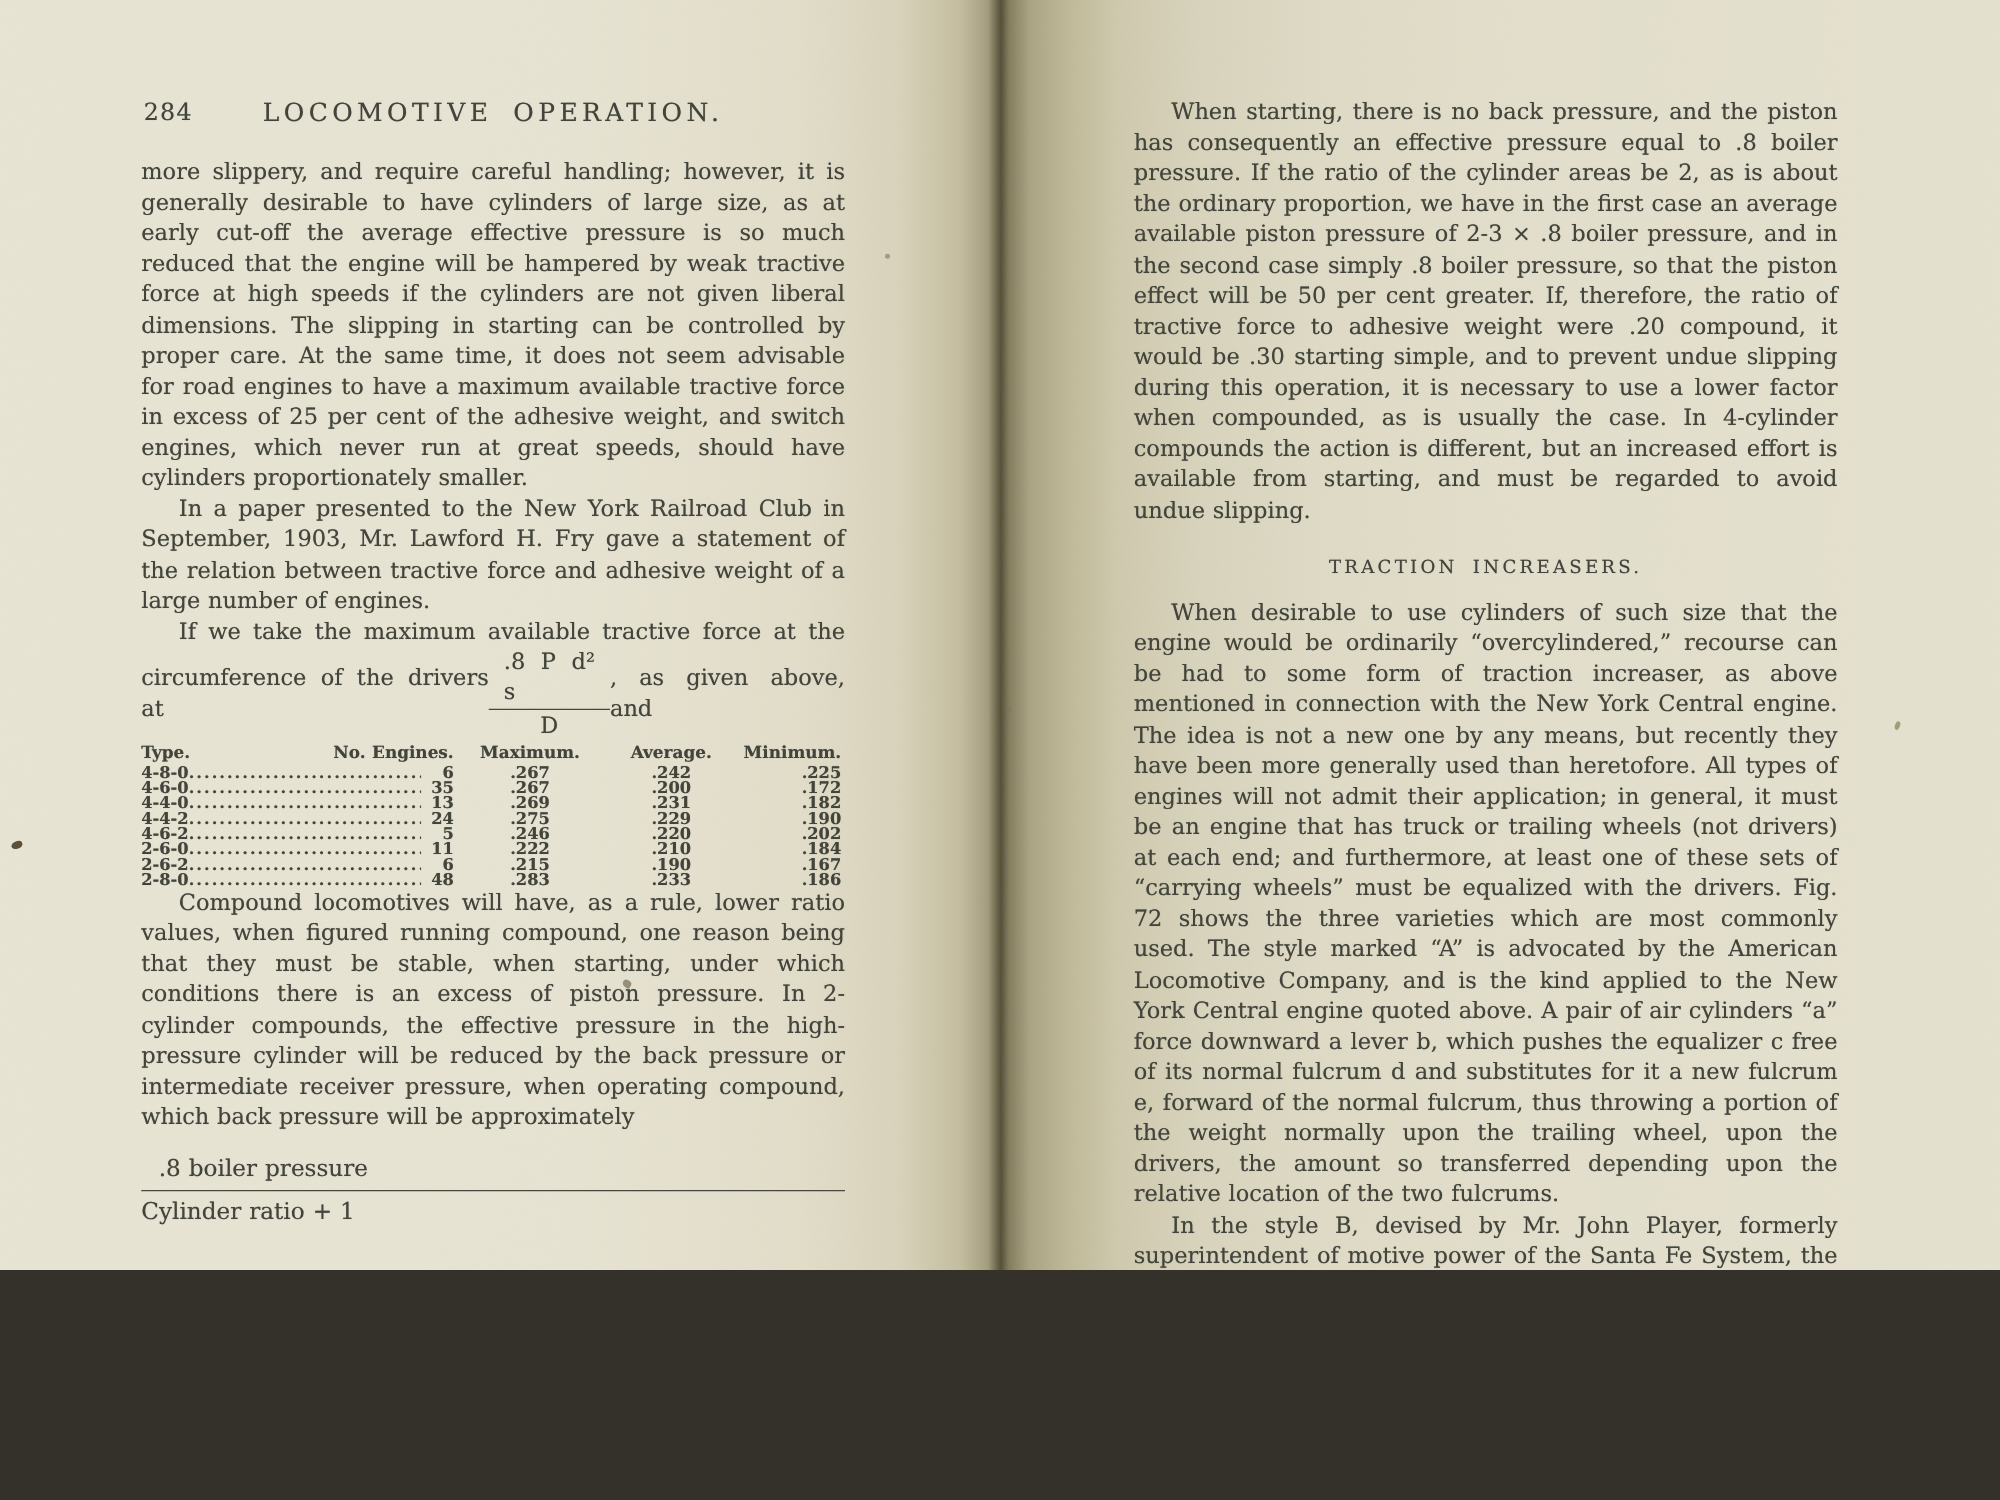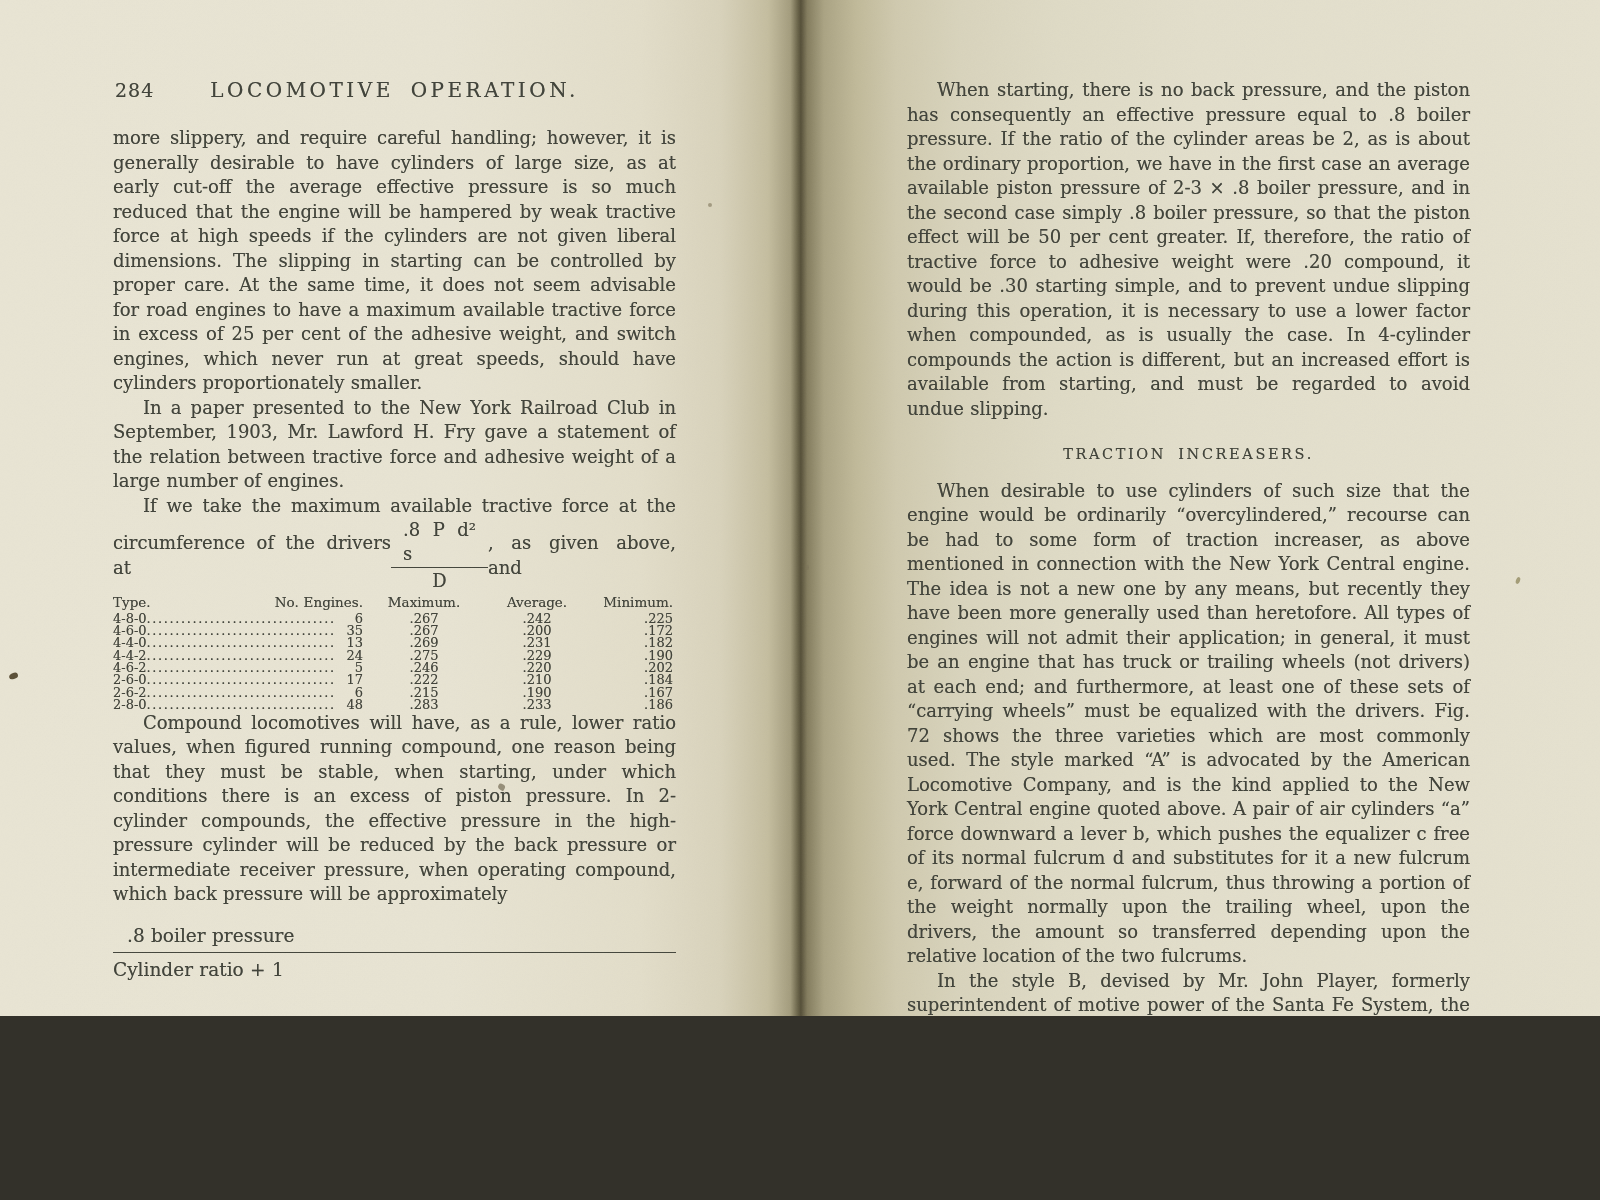--- a/index.html
+++ b/index.html
@@ -31,21 +31,21 @@
   .indent { text-indent:30px; }
   .force-justify { text-align-last:justify; }
   .formula-line { display:flex; align-items:center; justify-content:space-between; }
   .frac { display:inline-flex; flex-direction:column; align-items:center; line-height:24px; }
   .frac .fnum { padding:0 12px 1px; border-bottom:1.6px solid #44463c; }
   .frac .fden { padding-top:1px; }
   .table-title {
     text-align:center; font-size:15px; line-height:20.5px;
     letter-spacing:2.2px; word-spacing:6px; margin-top:5px;
   }
-  .data-table { margin-top:3px; font-size:13px; line-height:13.5px; }
+  .data-table { margin-top:3px; font-size:13px; line-height:13.5px;font-weight:bold; }
   .t-hrow, .t-row { display:flex; align-items:baseline; }
   .t-hrow { font-size:13.5px; margin-bottom:2px; }
   .h-type { flex:1; text-align:left; }
   .h-eng  { flex:0 0 auto; }
   .c-typewrap { flex:1; display:flex; overflow:hidden; }
   .c-type { flex:0 0 auto; }
   .c-leader { flex:1; overflow:hidden; white-space:nowrap; }
   .c-leader::after {
     content:"..................................................................................................";
     letter-spacing:1.6px;
@@ -149,21 +149,21 @@
           <span class="c-eng">5</span>
           <span class="c-max">.246</span>
           <span class="c-avg">.220</span>
           <span class="c-min">.202</span>
         </div>
         <div class="t-row">
           <span class="c-typewrap">
               <span class="c-type">2-6-0</span>
               <span class="c-leader"></span>
             </span>
-          <span class="c-eng">17</span>
+          <span class="c-eng">11</span>
           <span class="c-max">.222</span>
           <span class="c-avg">.210</span>
           <span class="c-min">.184</span>
         </div>
         <div class="t-row">
           <span class="c-typewrap">
               <span class="c-type">2-6-2</span>
               <span class="c-leader"></span>
             </span>
           <span class="c-eng">6</span>

